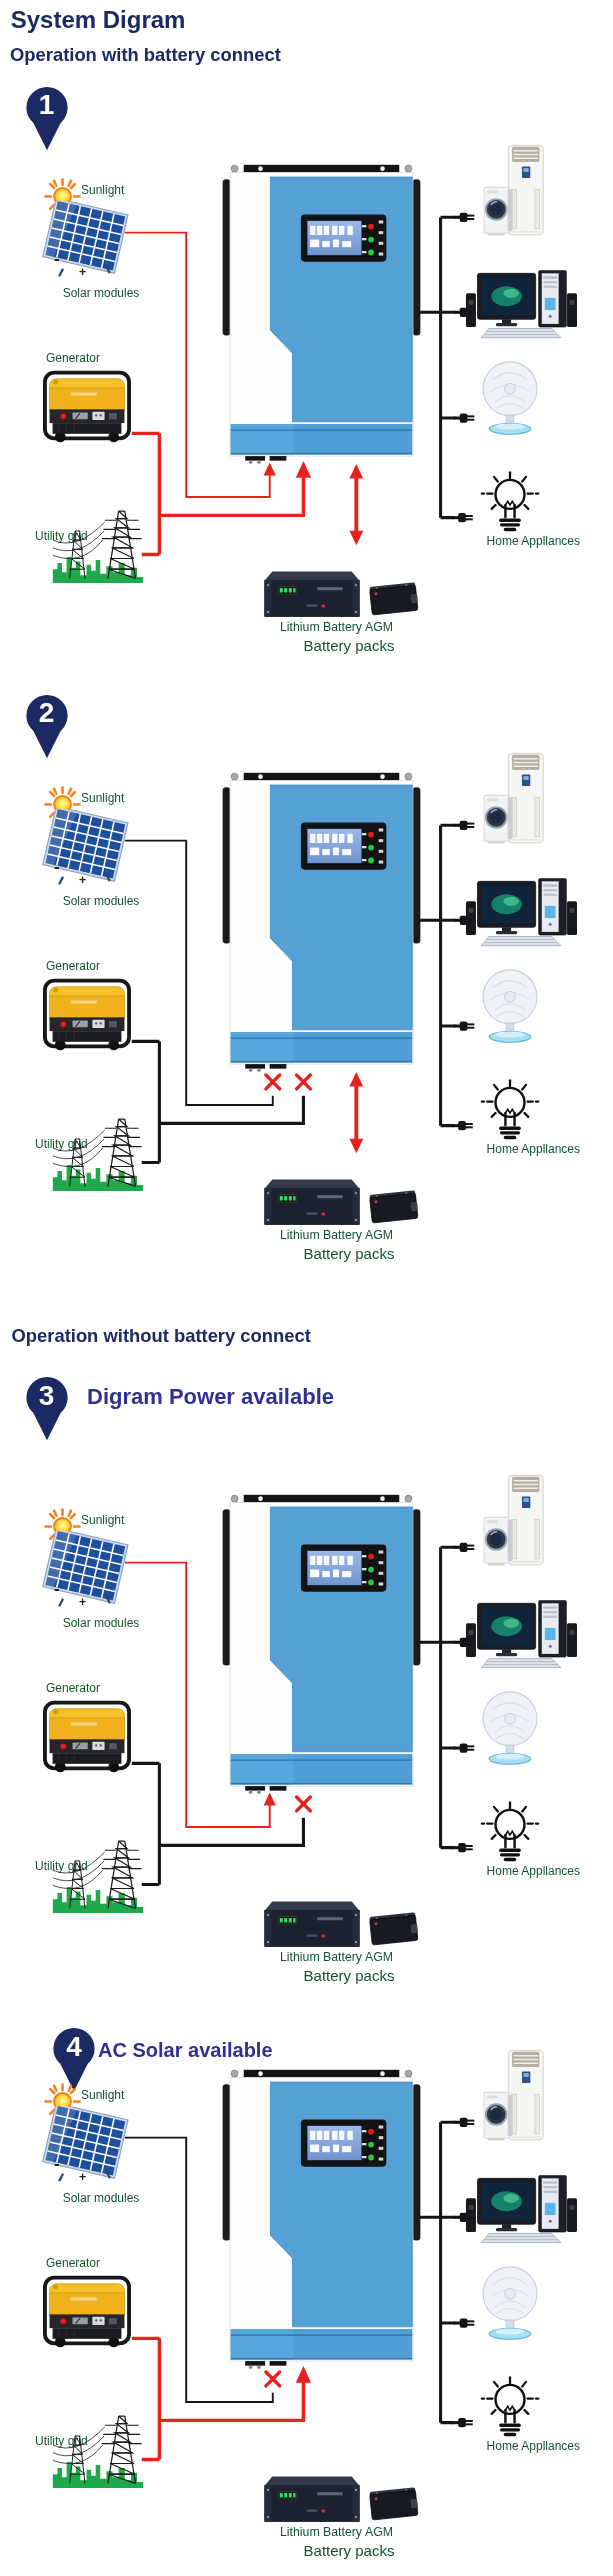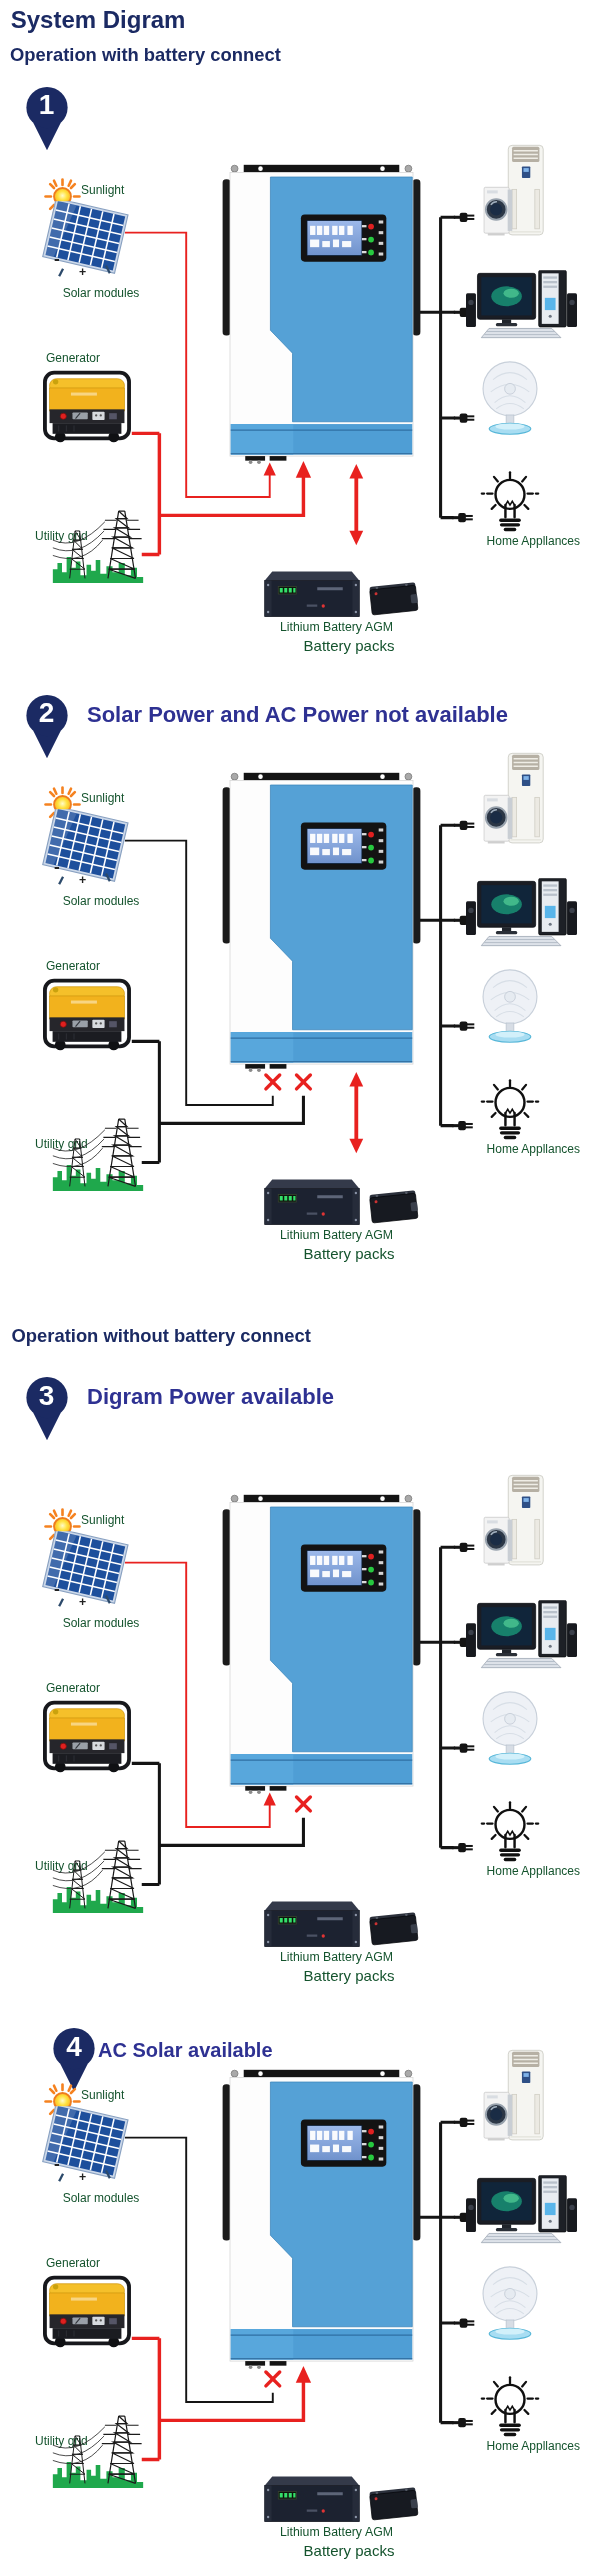--- a/index.html
+++ b/index.html
@@ -472,21 +472,20 @@
         <polygon points="456,592 474,592 465,611" fill="var(--wire-red)"></polygon>
       </g>
     </svg>
 
     <div class="pin">
       <svg viewBox="0 0 64 96">
             <use href="#sym-pin"></use>
           </svg>
       <span class="pin-num">2</span>
     </div>
-    <h2 class="sec-heading">Solar Power and AC Power not available</h2>
 
     <svg class="icon" style="left:44px;top:101px;width:37px;height:37px" viewBox="0 0 48 48">
           <use href="#sym-sun"></use>
         </svg>
     <span class="lbl lbl-sunlight">Sunlight</span>
     <svg class="icon" style="left:40px;top:124px;width:89px;height:77px" viewBox="0 0 116 100">
           <use href="#sym-panel"></use>
         </svg>
     <span class="sign sign-minus">-</span>
     <span class="sign sign-plus">+</span>

